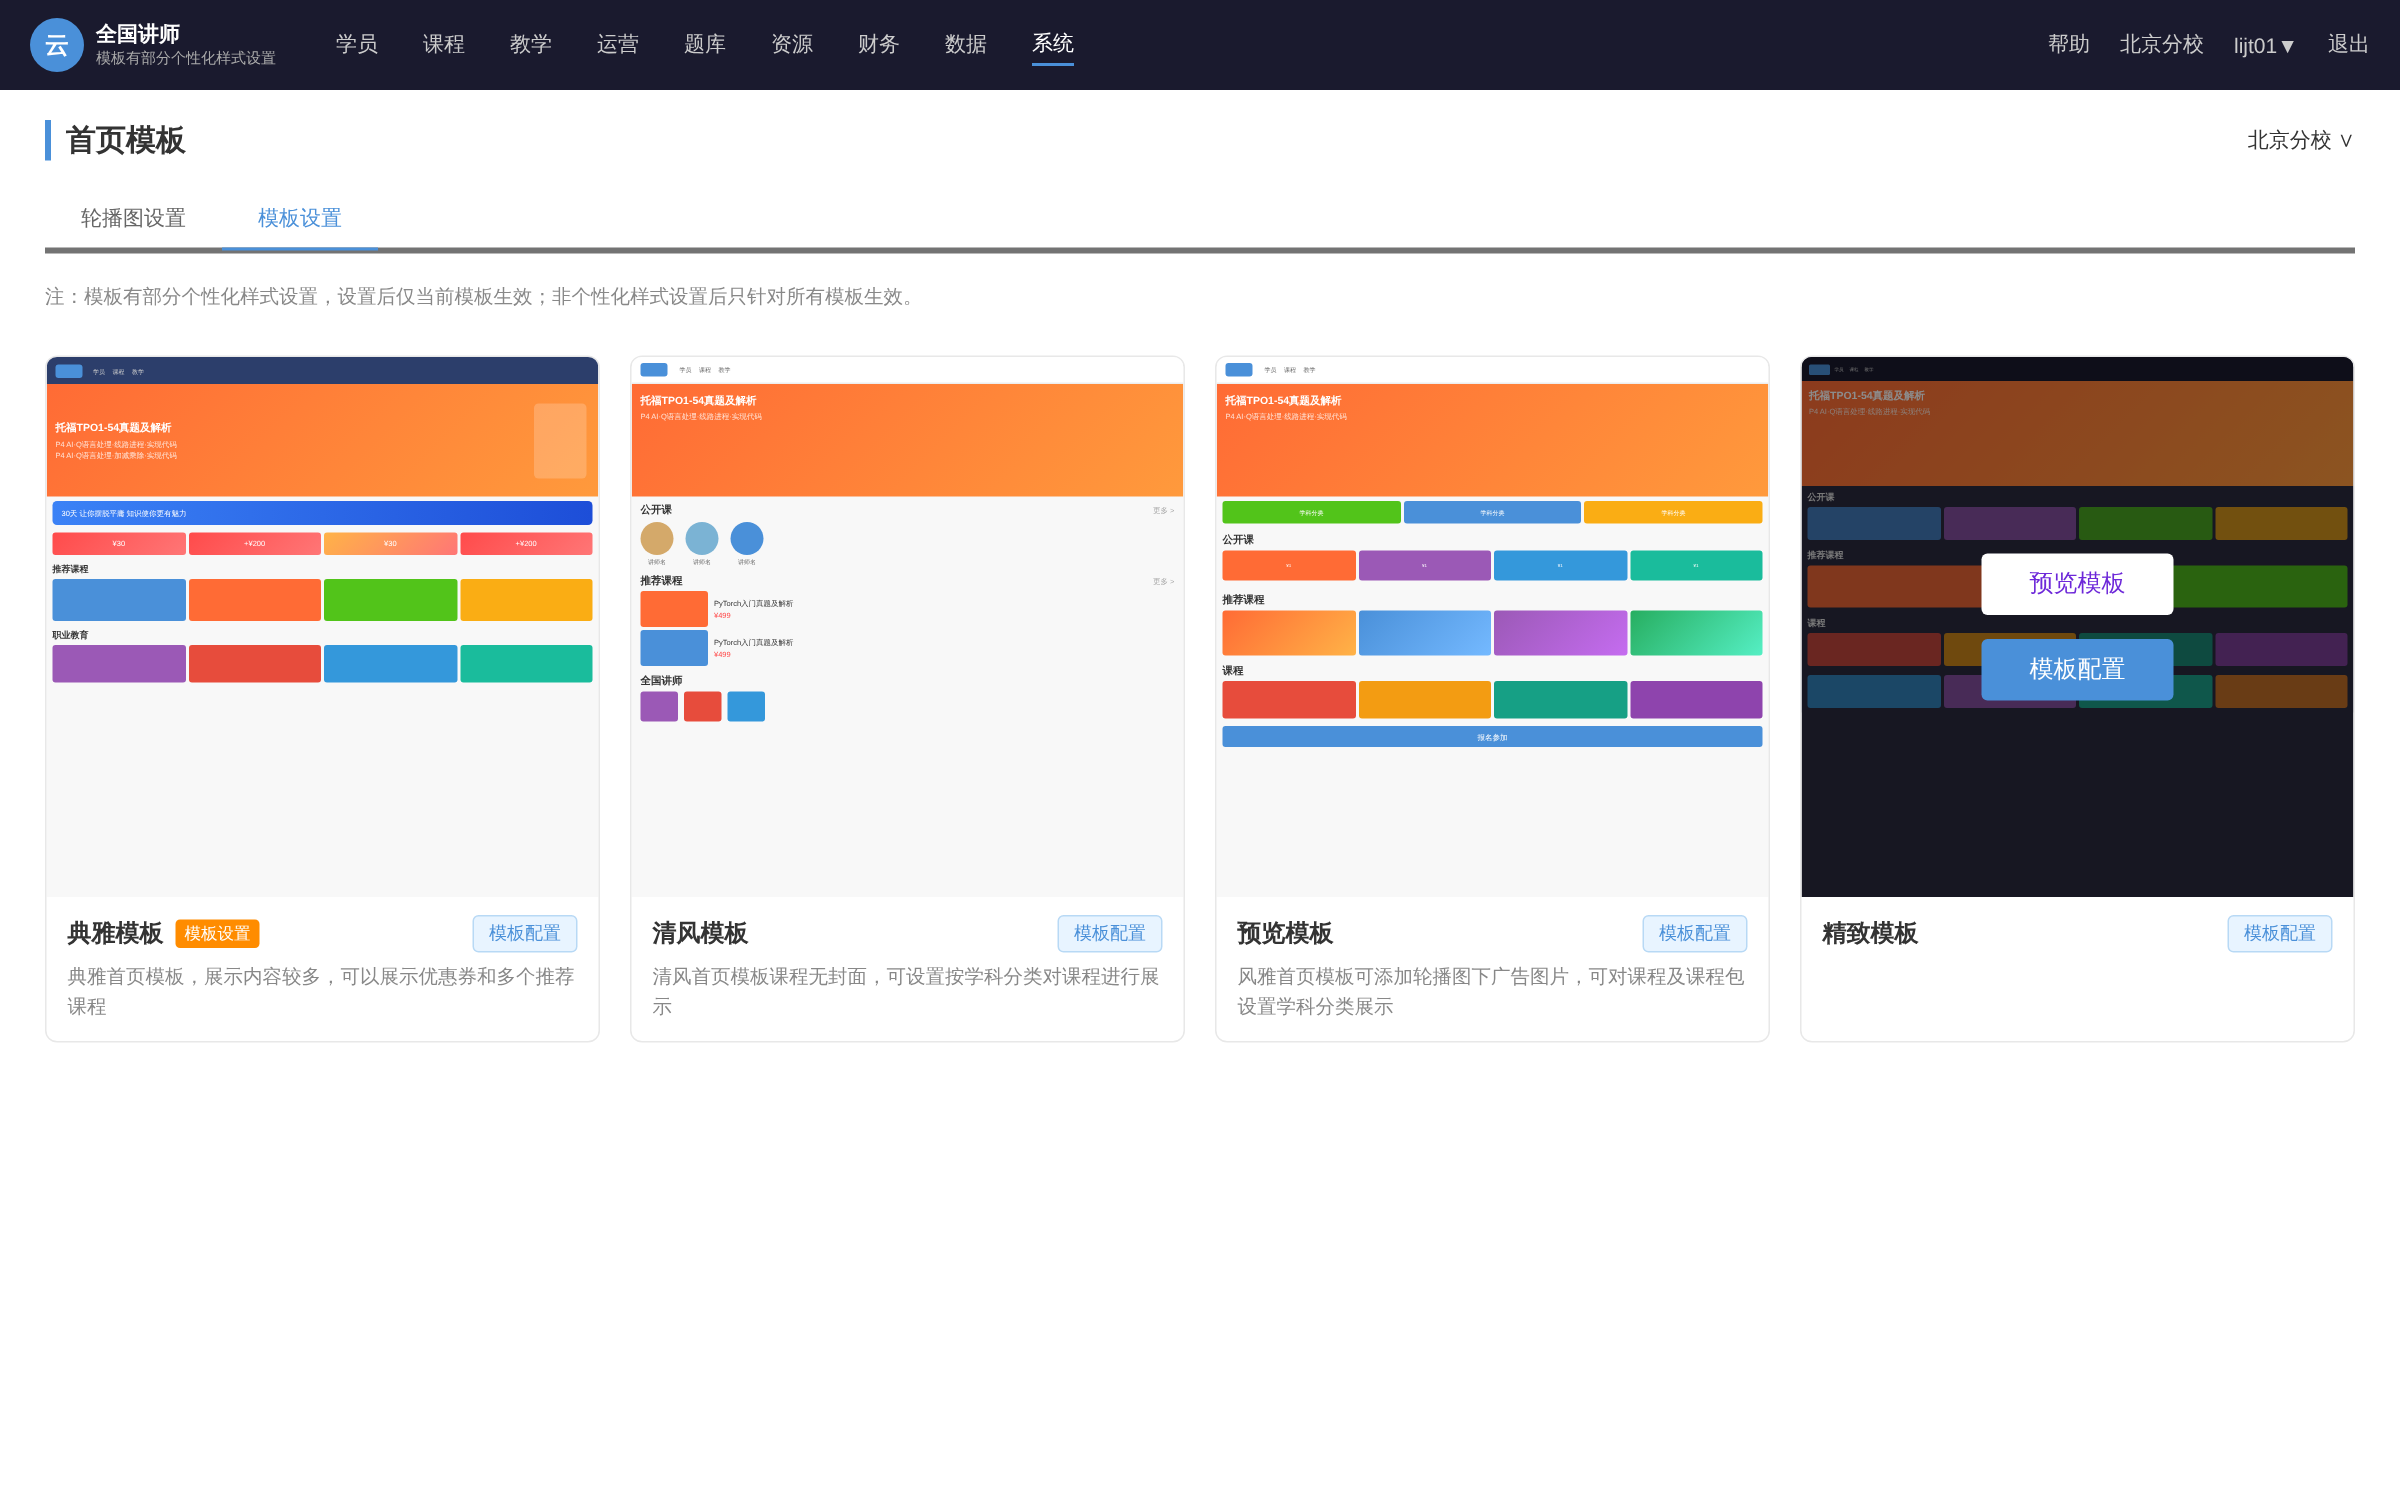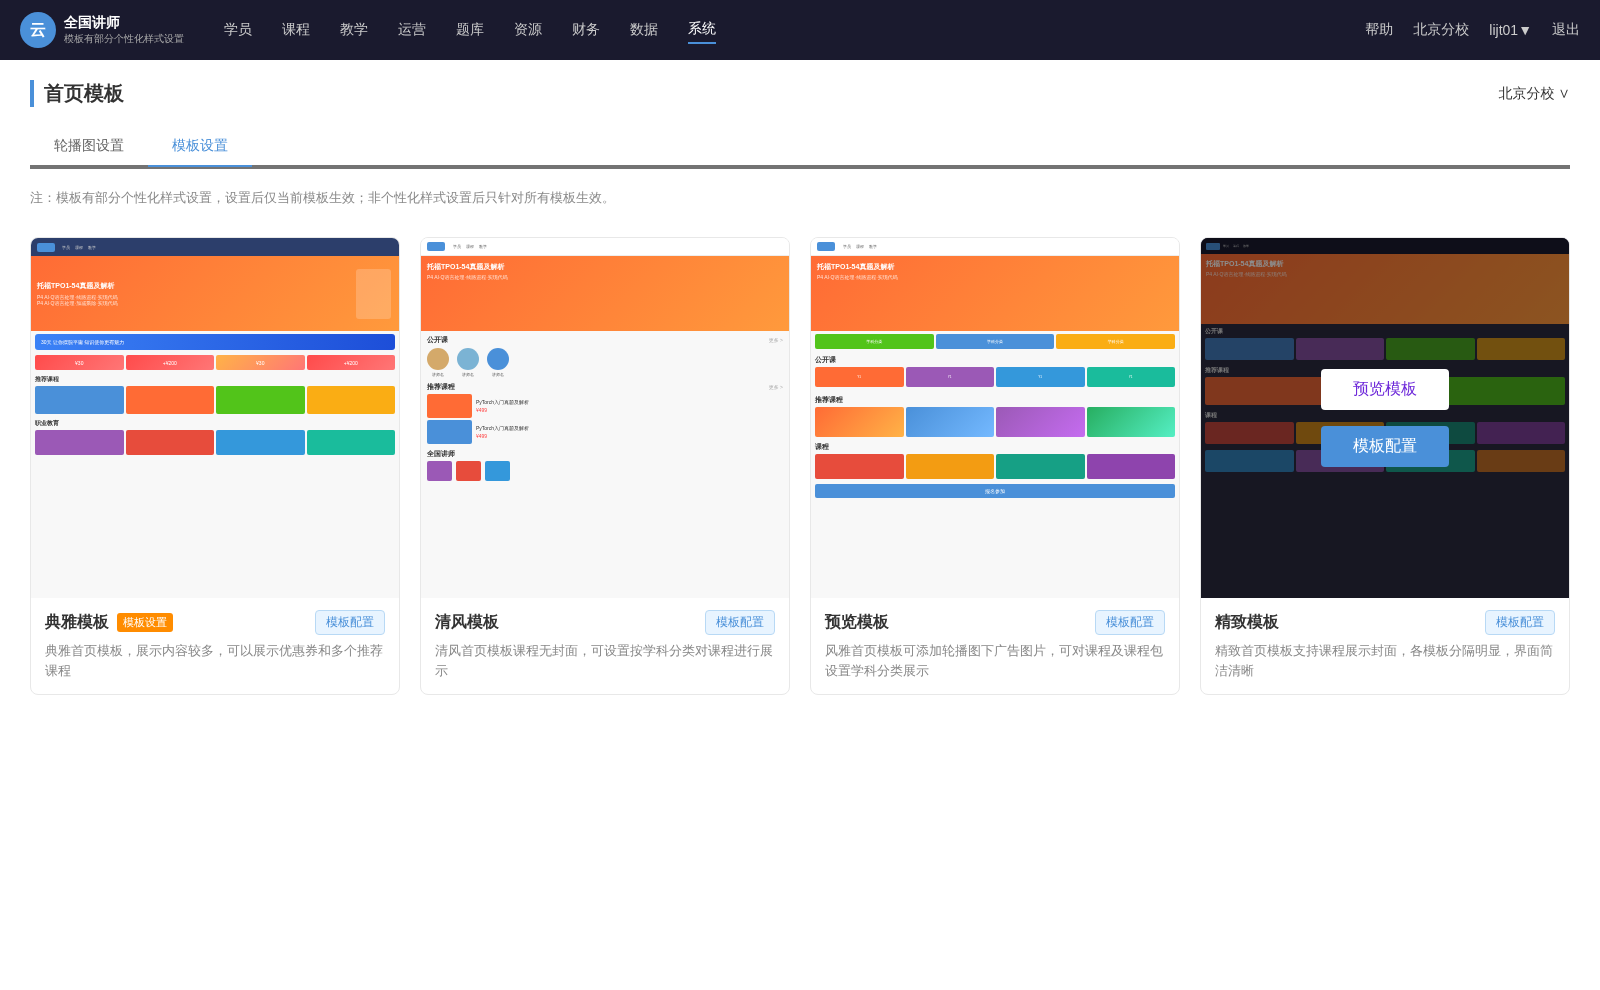--- a/index.html
+++ b/index.html
@@ -575,18 +575,17 @@
           <button class="overlay-btn apply">模板配置</button>
         </div>
       </div>
       <div class="template-footer">
         <div class="template-name-row">
           <div class="template-name-left">
             <span class="template-name">精致模板</span>
           </div>
           <button class="config-btn">模板配置</button>
         </div>
-        <p class="template-desc">精致首页模板支持课程展示封面，各模板分隔明显，界面简洁清晰</p>
       </div>
     </div>
 
   </div>
 </div>
 
 </body></html>

